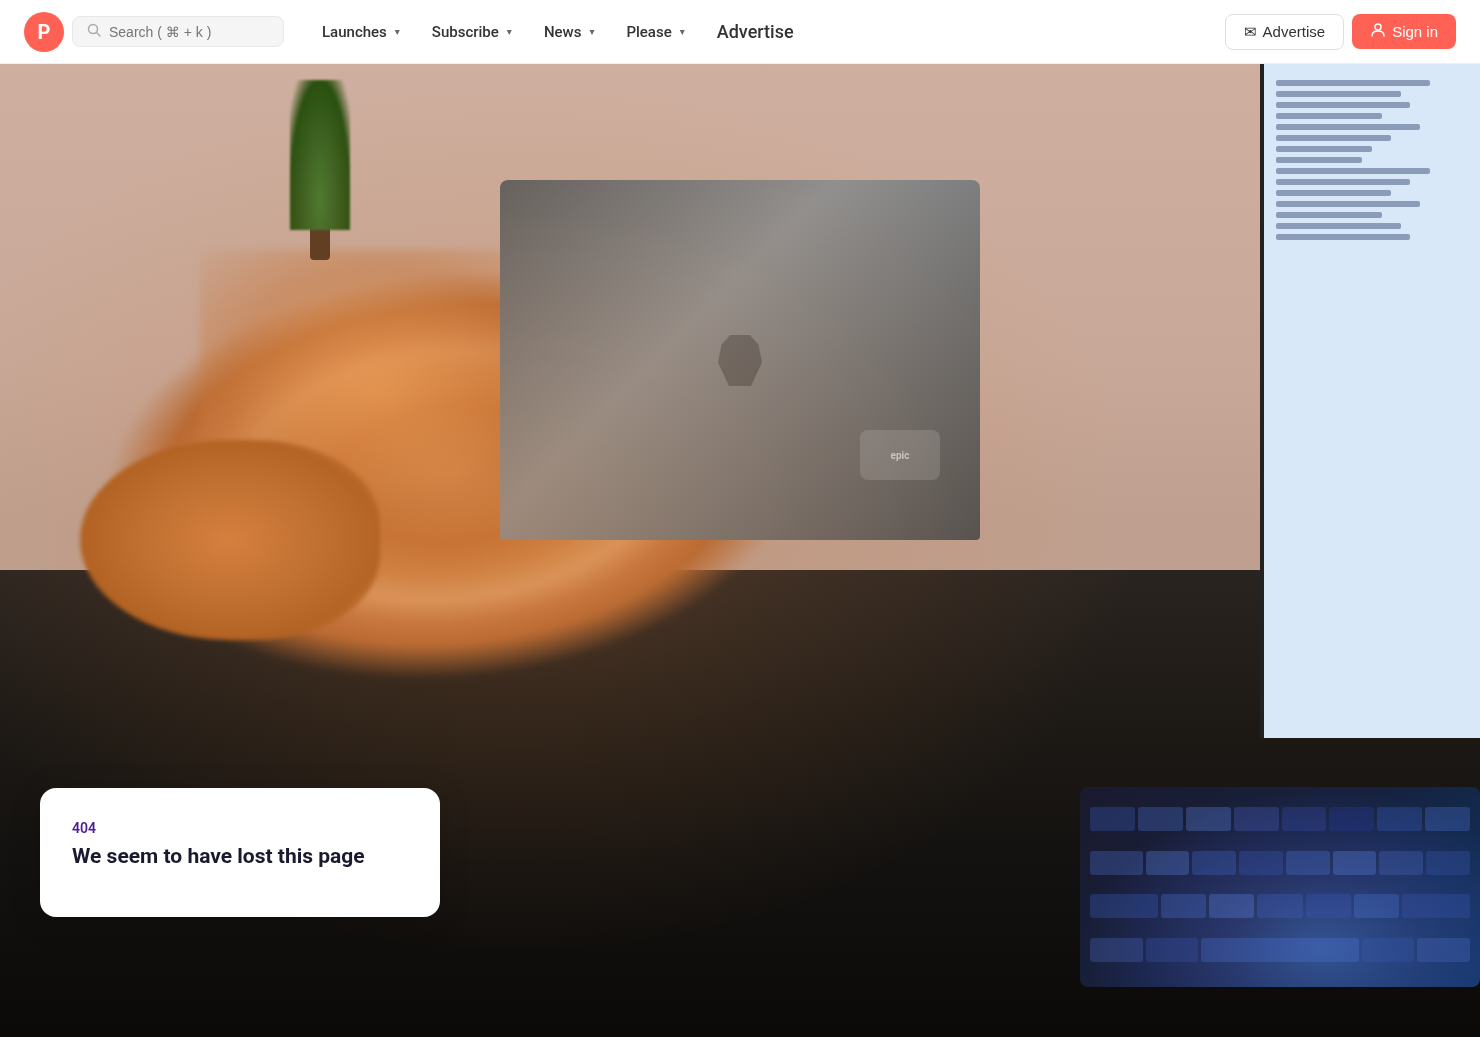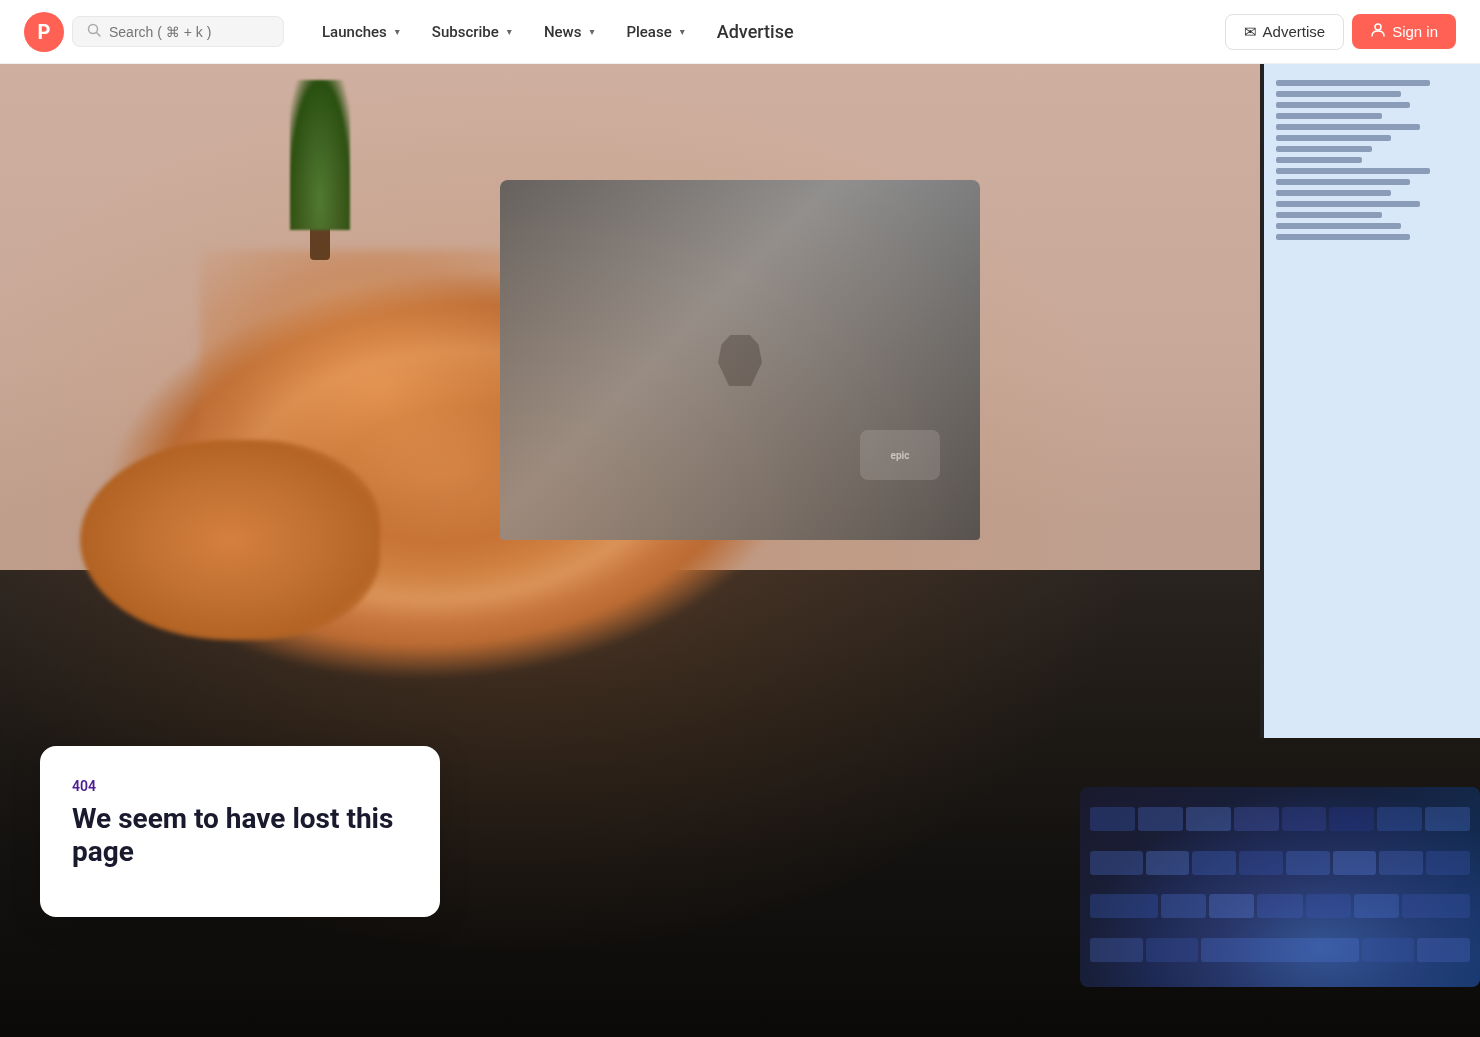--- a/index.html
+++ b/index.html
@@ -205,21 +205,21 @@
       padding: 32px;
       box-shadow: 0 4px 32px rgba(0,0,0,0.15);
     }
     .error-code {
       font-size: 14px;
       font-weight: 600;
       color: #4c1d95;
       margin-bottom: 8px;
     }
     .error-title {
-      font-size: 28px;
+      font-size: 21px;
       font-weight: 700;
       color: #1a1a2e;
       line-height: 1.2;
       margin-bottom: 16px;
     }
     .error-desc {
       font-size: 14px;
       color: #555;
       line-height: 1.6;
       margin-bottom: 24px;

